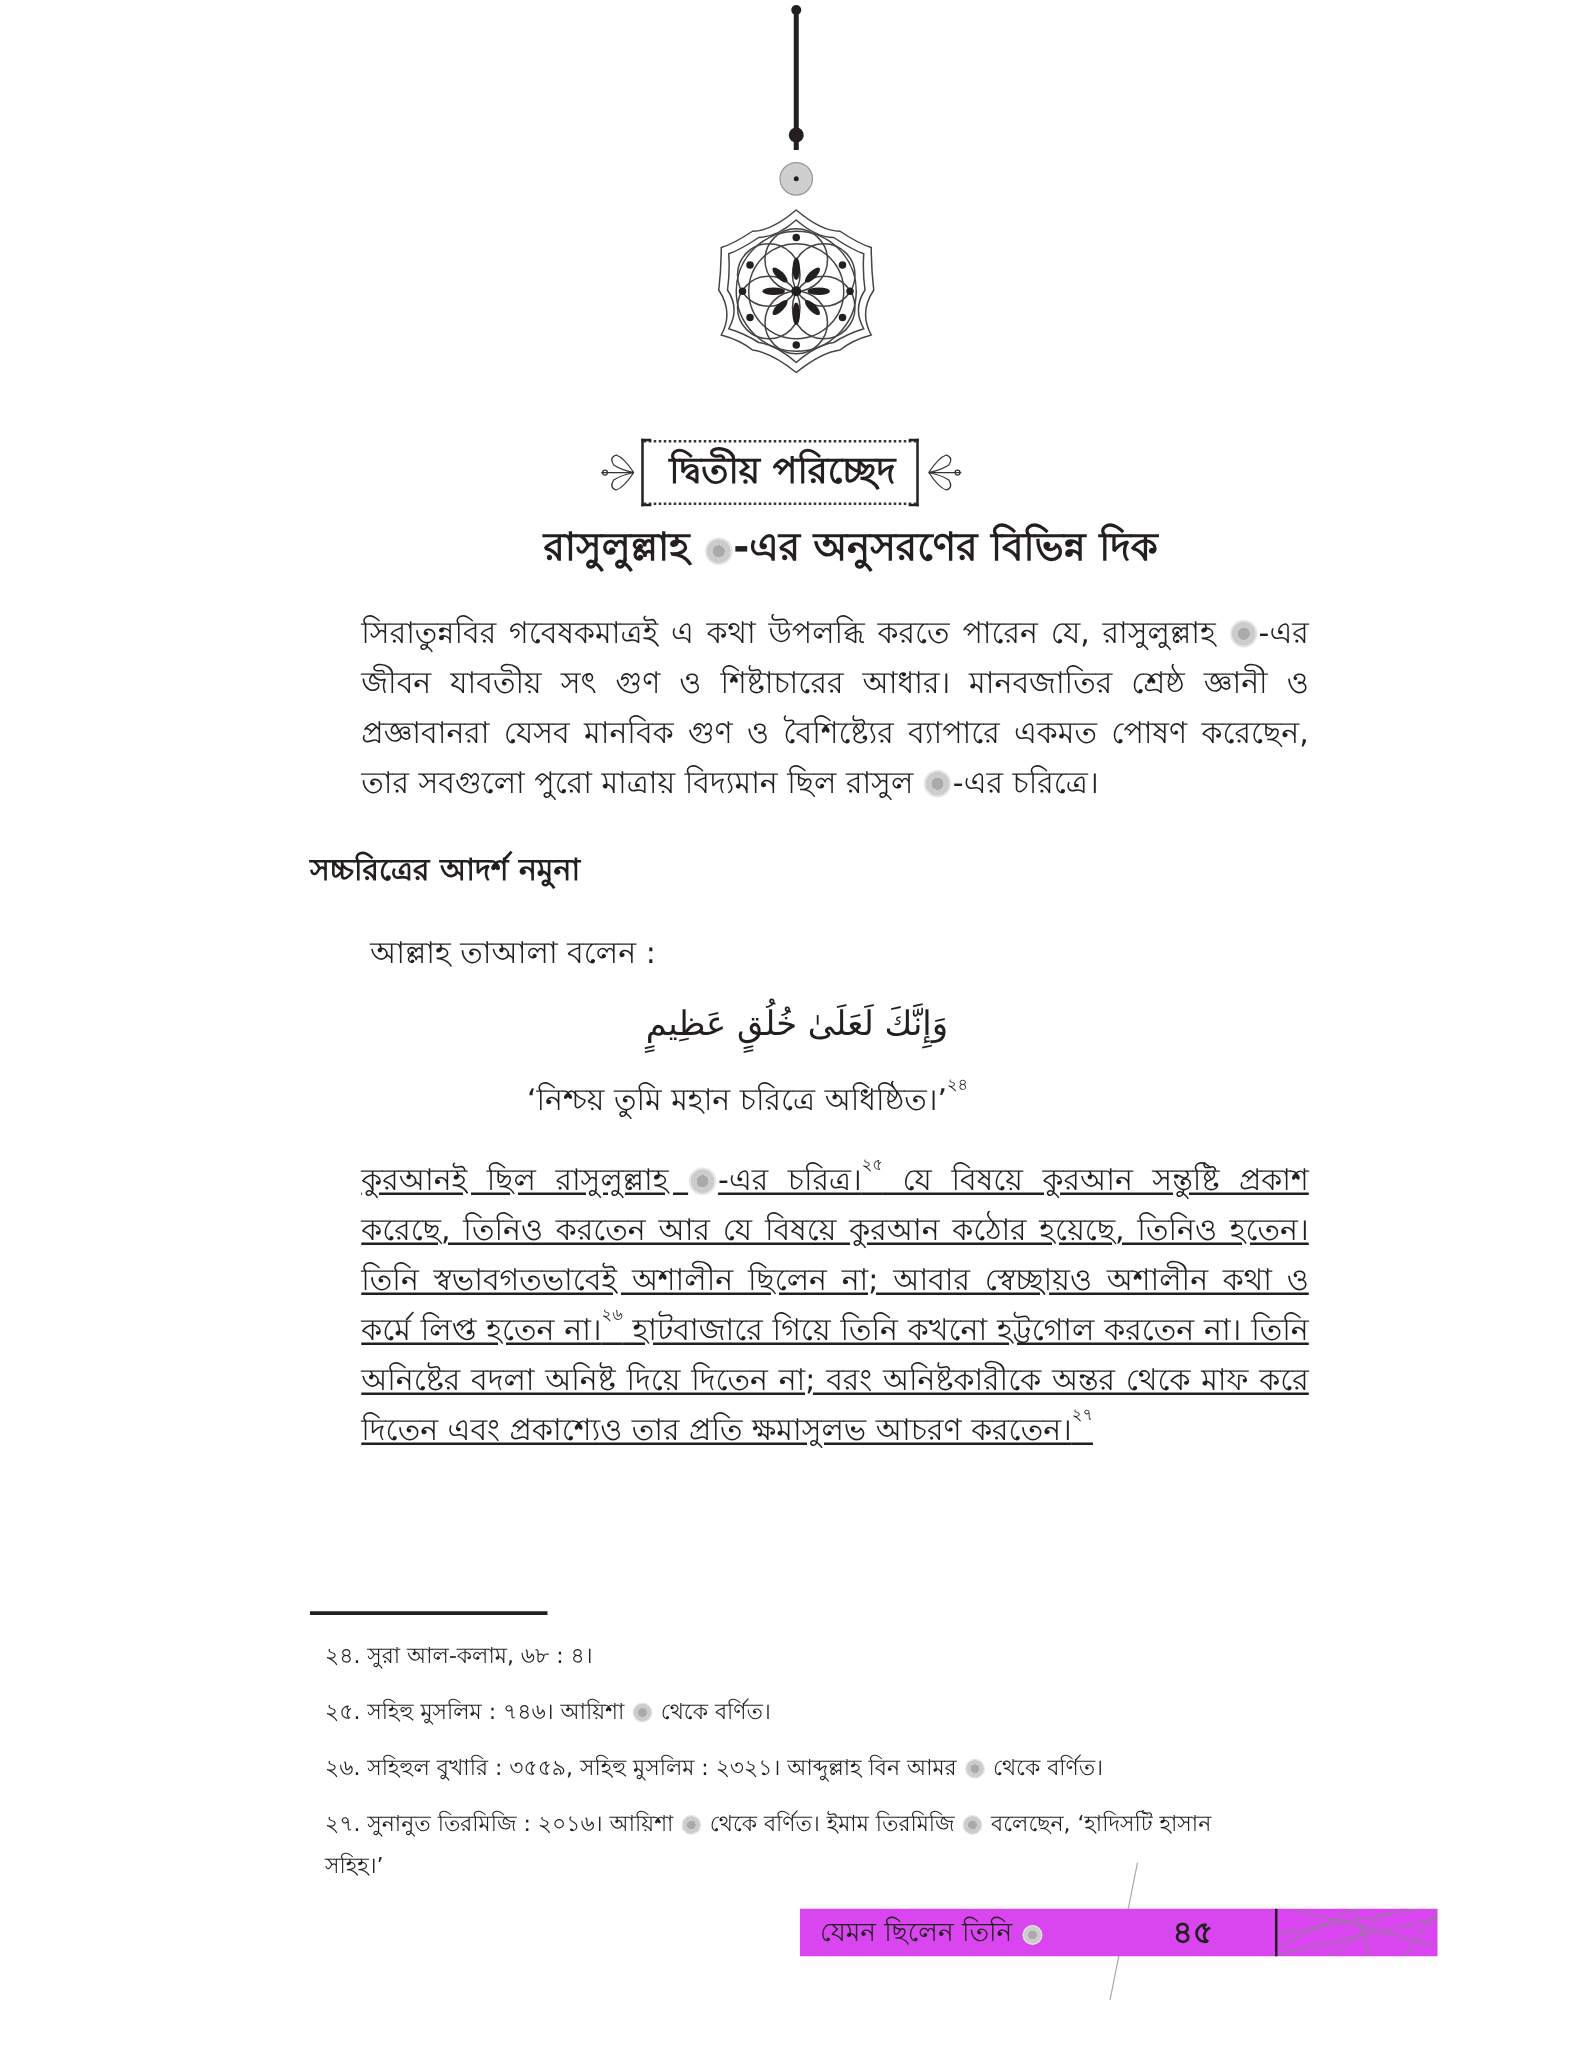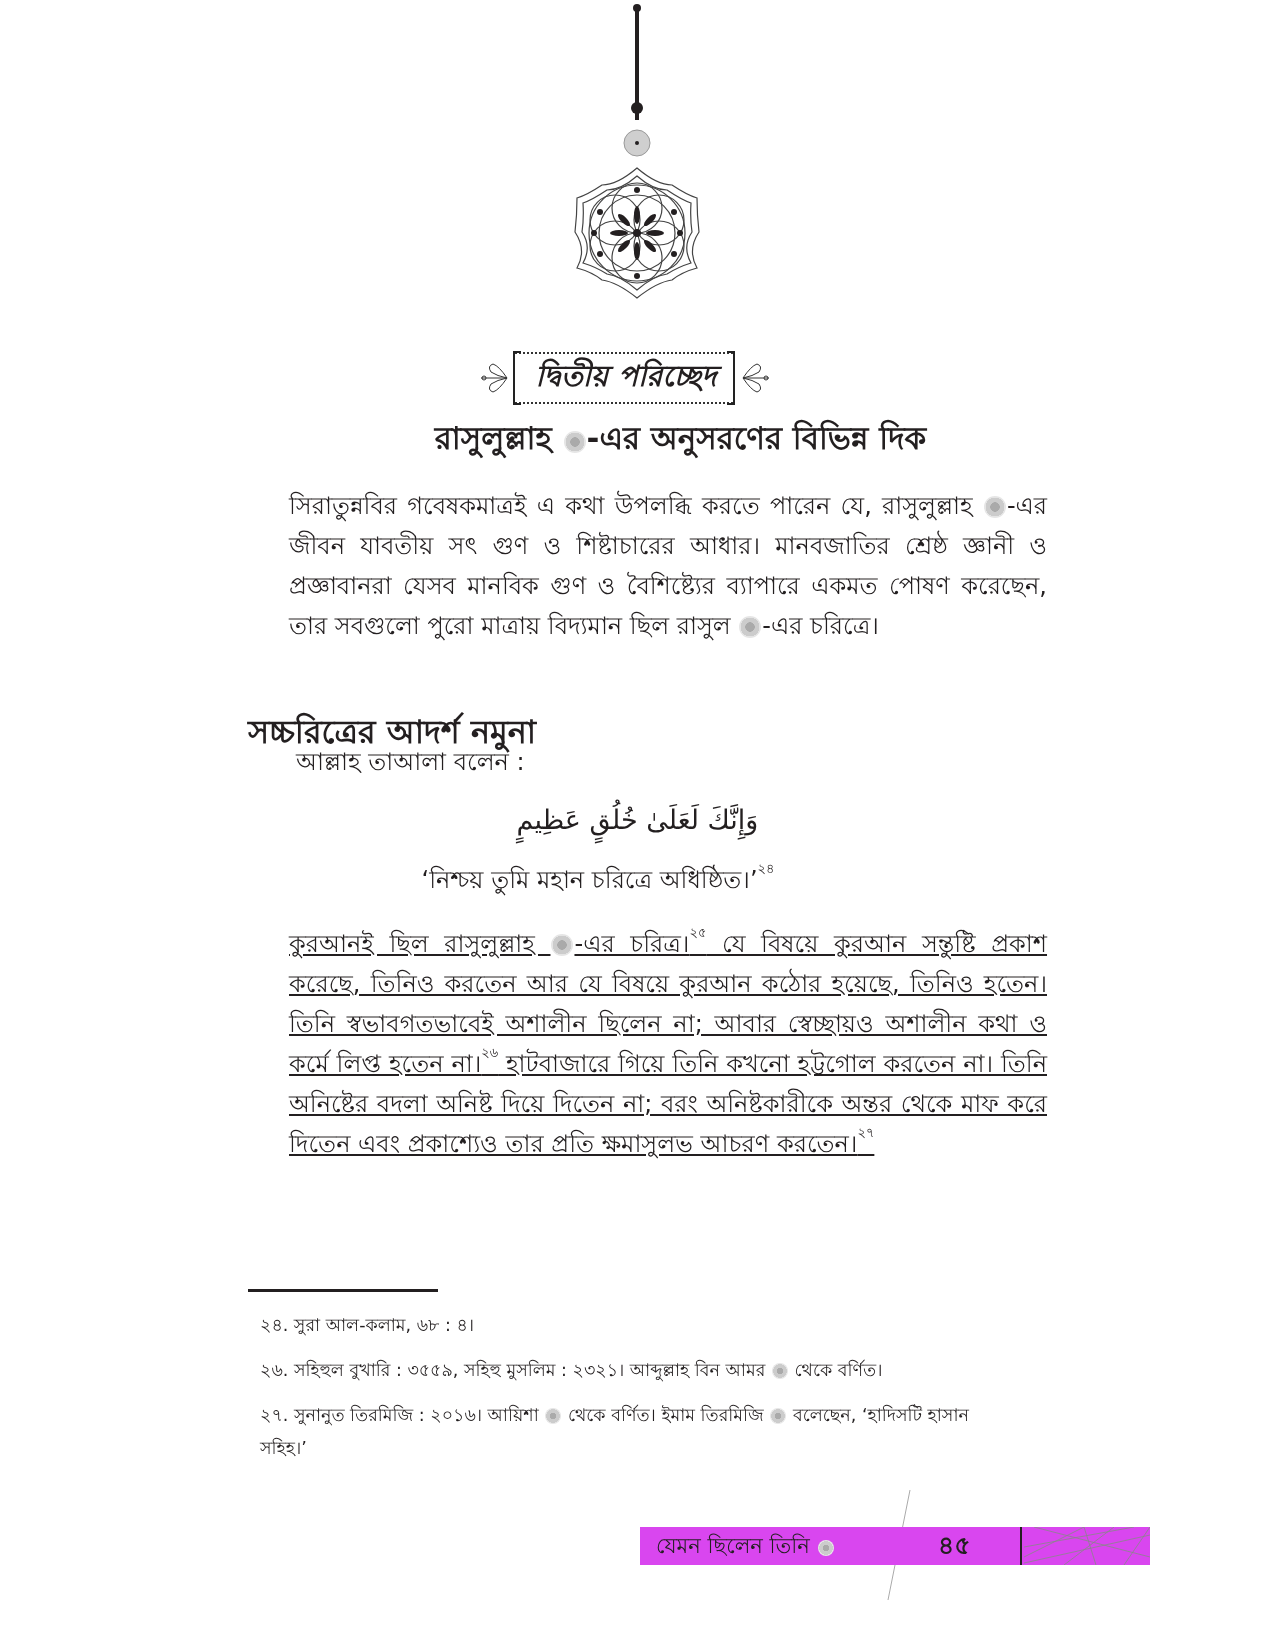--- a/index.html
+++ b/index.html
@@ -8,30 +8,30 @@
   .abs { position: absolute; }
   .ornament { left: 537px; top: 0; width: 200px; height: 310px; }
   .chapter-box { left: 475px; top: 350px; width: 300px; height: 56px; }
   .chapter-frame { position: absolute; left: 40px; top: 2px; width: 218px; height: 48px;
     border-top: 2px dotted #333; border-bottom: 2px dotted #333; }
   .chapter-frame:before, .chapter-frame:after { content: ""; position: absolute; top: -3px; bottom: -3px;
     width: 6px; border-top: 2px solid #222; border-bottom: 2px solid #222; }
   .chapter-frame:before { left: -2px; border-left: 2px solid #222; }
   .chapter-frame:after { right: -2px; border-right: 2px solid #222; }
   .chapter-title { position: absolute; left: 40px; width: 222px; top: 6px; text-align: center;
-    font-size: 29px; font-weight: bold; line-height: 40px; font-style: italic; }
+    font-size: 29px; font-weight: bold; line-height: 40px; }
   .flourish { position: absolute; top: 8px; width: 30px; height: 40px; }
   .flourish.left { left: 4px; }
   .flourish.right { right: 4px; }
   .section-title { left: 0; width: 1275px; top: 414px; text-align: center; font-size: 31px;
     font-weight: bold; line-height: 48px; margin-left: 43px; }
   .para { left: 248px; width: 758px; font-size: 24px; line-height: 40px; text-align: justify;
     text-align-last: left; margin-left: 41px; }
   .p1 { top: 486px; }
-  .subheading { left: 248px; top: 676px; font-size: 32px; font-weight: bold; line-height: 40px; margin-top: 36px; }
+  .subheading { left: 248px; top: 676px; font-size: 24px; font-weight: bold; line-height: 40px; }
   .intro { left: 264px; top: 742px; font-size: 24px; line-height: 40px; margin-left: 32px; }
   .arabic { left: 0; width: 1275px; top: 795px; text-align: center; font-family: "DejaVu Serif", serif;
     font-size: 27px; line-height: 50px; direction: rtl; }
   .translation { left: 0; width: 1196px; top: 860px; text-align: center; font-size: 24px; line-height: 40px; }
   .p2 { top: 924px; text-decoration: underline; }
   sup { font-size: 13px; vertical-align: top; line-height: 1; position: relative; top: 2px; }
   .salutation { display: inline-block; width: 22px; height: 22px; border-radius: 50%;
     background: radial-gradient(circle, #aaa 0 30%, #ccc 31% 60%, #e5e5e5 61% 100%);
     vertical-align: -4px; margin: 0 1px; }
   .salutation.sm { width: 16px; height: 16px; vertical-align: -3px; }
@@ -124,20 +124,21 @@
   <span>‘নিশ্চয় তুমি মহান চরিত্রে অধিষ্ঠিত।’</span><sup>২৪</sup>
 </div>
 
 <div class="abs para p2">
   <span>কুরআনই ছিল রাসুলুল্লাহ </span><span class="salutation"></span><span>-এর চরিত্র।</span><sup>২৫</sup><span> যে বিষয়ে কুরআন সন্তুষ্টি প্রকাশ করেছে, তিনিও করতেন আর যে বিষয়ে কুরআন কঠোর হয়েছে, তিনিও হতেন। তিনি স্বভাবগতভাবেই অশালীন ছিলেন না; আবার স্বেচ্ছায়ও অশালীন কথা ও কর্মে লিপ্ত হতেন না।</span><sup>২৬</sup><span> হাটবাজারে গিয়ে তিনি কখনো হট্টগোল করতেন না। তিনি অনিষ্টের বদলা অনিষ্ট দিয়ে দিতেন না; বরং অনিষ্টকারীকে অন্তর থেকে মাফ করে দিতেন এবং প্রকাশ্যেও তার প্রতি ক্ষমাসুলভ আচরণ করতেন।</span><sup>২৭</sup>
 </div>
 
 <div class="abs fn-rule"></div>
 <div class="abs footnotes">
   <div><span>২৪. সুরা আল-কলাম, ৬৮ : ৪।</span></div>
+  <div><span>২৫. সহিহু মুসলিম : ৭৪৬। আয়িশা </span><span class="salutation sm"></span><span> থেকে বর্ণিত।</span></div>
   <div><span>২৬. সহিহুল বুখারি : ৩৫৫৯, সহিহু মুসলিম : ২৩২১। আব্দুল্লাহ বিন আমর </span><span class="salutation sm"></span><span> থেকে বর্ণিত।</span></div>
   <div><span>২৭. সুনানুত তিরমিজি : ২০১৬। আয়িশা </span><span class="salutation sm"></span><span> থেকে বর্ণিত। ইমাম তিরমিজি </span><span class="salutation sm"></span><span> বলেছেন, ‘হাদিসটি হাসান সহিহ।’</span></div>
 </div>
 
 <svg class="abs footer-slash" viewBox="0 0 40 110">
   <line x1="30" y1="0" x2="8" y2="110" stroke="#aaa" stroke-width="1"></line>
 </svg>
 <div class="abs footer-bar">
   <div class="footer-title"><span>যেমন ছিলেন তিনি</span> <span class="salutation sm"></span></div>
   <div class="footer-page">৪৫</div>

